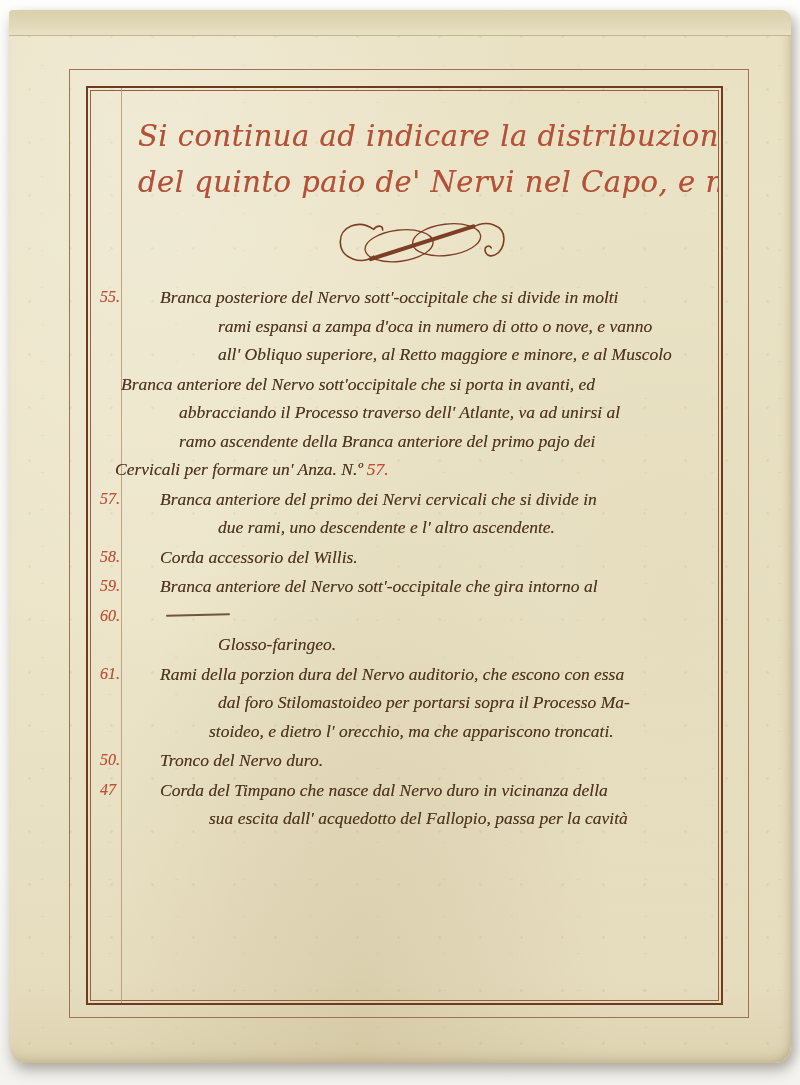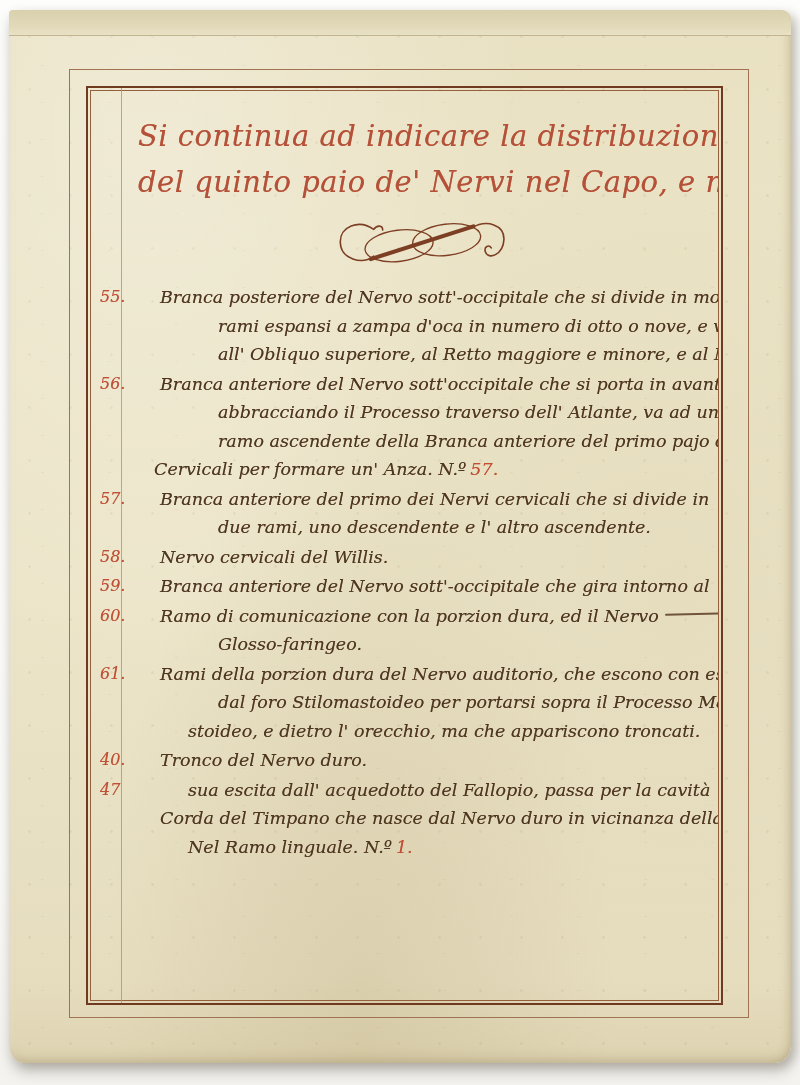--- a/index.html
+++ b/index.html
@@ -56,32 +56,32 @@
   }
   .title{
     margin:0 0 0 47px;
     font-size:29px;line-height:46px;font-style:italic;font-weight:normal;
     color:#b55138;letter-spacing:.5px;white-space:nowrap;
     text-shadow:0 0 .5px rgba(181,81,56,.6);
   }
   .flourish-wrap{
     width:230px;margin:8px auto 8px auto;text-align:center;
   }
-  .entries{font-size:17.5px;font-style:italic;line-height:28.5px;}
+  .entries{font-size:17.5px;font-style:italic;line-height:28.5px;font-family:Liberation Serif, serif;}
   .entry{display:flex;margin-bottom:1px;}
   .num{
     flex:none;width:30px;padding-left:9px;
     color:#bf5036;font-size:16px;
     text-shadow:0 0 .4px rgba(191,80,54,.6);
   }
   .lines{flex:1;padding-left:30px;white-space:nowrap;
     text-shadow:0 0 .45px rgba(78,53,32,.55);}
   .line{height:28.5px;}
   .ind{margin-left:58px;}
-  .ind-sm{margin-left:28px;}
+  .ind-sm{margin-left:49px;}
   .ind0{margin-left:-6px;}
   .red-ink{color:#c24e33;padding-left:4px;text-shadow:0 0 .4px rgba(194,78,51,.6);}
   .dash-flourish{
     display:inline-block;width:64px;height:1.5px;background:#5a3c24;
     vertical-align:middle;margin-left:6px;transform:translateY(-3px) rotate(-1.5deg);
     border-radius:2px;opacity:.85;
   }
 </style>
 </head>
 <body>
@@ -117,80 +117,78 @@
         <div class="entry">
           <div class="num">55.</div>
           <div class="lines">
             <div class="line">Branca posteriore del Nervo sott'-occipitale che si divide in molti</div>
             <div class="line ind">rami espansi a zampa d'oca in numero di otto o nove, e vanno</div>
             <div class="line ind">all' Obliquo superiore, al Retto maggiore e minore, e al Muscolo</div>
           </div>
         </div>
 
         <div class="entry">
-          <div class="num">56.</div>
           <div class="lines">
             <div class="line">Branca anteriore del Nervo sott'occipitale che si porta in avanti, ed</div>
             <div class="line ind">abbracciando il Processo traverso dell' Atlante, va ad unirsi al</div>
             <div class="line ind">ramo ascendente della Branca anteriore del primo pajo dei</div>
             <div class="line ind0"><span>Cervicali per formare un' Anza. N.º</span><span class="red-ink">57.</span></div>
           </div>
         </div>
 
         <div class="entry">
           <div class="num">57.</div>
           <div class="lines">
             <div class="line">Branca anteriore del primo dei Nervi cervicali che si divide in</div>
             <div class="line ind">due rami, uno descendente e l' altro ascendente.</div>
           </div>
         </div>
 
         <div class="entry">
           <div class="num">58.</div>
           <div class="lines">
-            <div class="line">Nervo cervicali del Willis.</div>
+            <div class="line">Corda accessorio del Willis.</div>
           </div>
         </div>
 
         <div class="entry">
           <div class="num">59.</div>
           <div class="lines">
             <div class="line">Branca anteriore del Nervo sott'-occipitale che gira intorno al</div>
           </div>
         </div>
 
         <div class="entry">
           <div class="num">60.</div>
           <div class="lines">
-            <div class="line"><span>Ramo di comunicazione con la porzion dura, ed il Nervo</span><span class="dash-flourish"></span></div>
+            <div class="line"><span class="dash-flourish"></span></div>
             <div class="line ind">Glosso-faringeo.</div>
           </div>
         </div>
 
         <div class="entry">
           <div class="num">61.</div>
           <div class="lines">
             <div class="line">Rami della porzion dura del Nervo auditorio, che escono con essa</div>
             <div class="line ind">dal foro Stilomastoideo per portarsi sopra il Processo Ma-</div>
             <div class="line ind-sm">stoideo, e dietro l' orecchio, ma che appariscono troncati.</div>
           </div>
         </div>
 
         <div class="entry">
-          <div class="num">40.</div>
+          <div class="num">50.</div>
           <div class="lines">
             <div class="line">Tronco del Nervo duro.</div>
           </div>
         </div>
 
         <div class="entry">
           <div class="num">47</div>
           <div class="lines">
+            <div class="line">Corda del Timpano che nasce dal Nervo duro in vicinanza della</div>
             <div class="line ind-sm">sua escita dall' acquedotto del Fallopio, passa per la cavità</div>
-            <div class="line">Corda del Timpano che nasce dal Nervo duro in vicinanza della</div>
-            <div class="line ind-sm"><span>Nel Ramo linguale. N.º</span><span class="red-ink">1.</span></div>
           </div>
         </div>
 
       </div>
     </div>
   </div>
 </div>
 
 </body></html>

